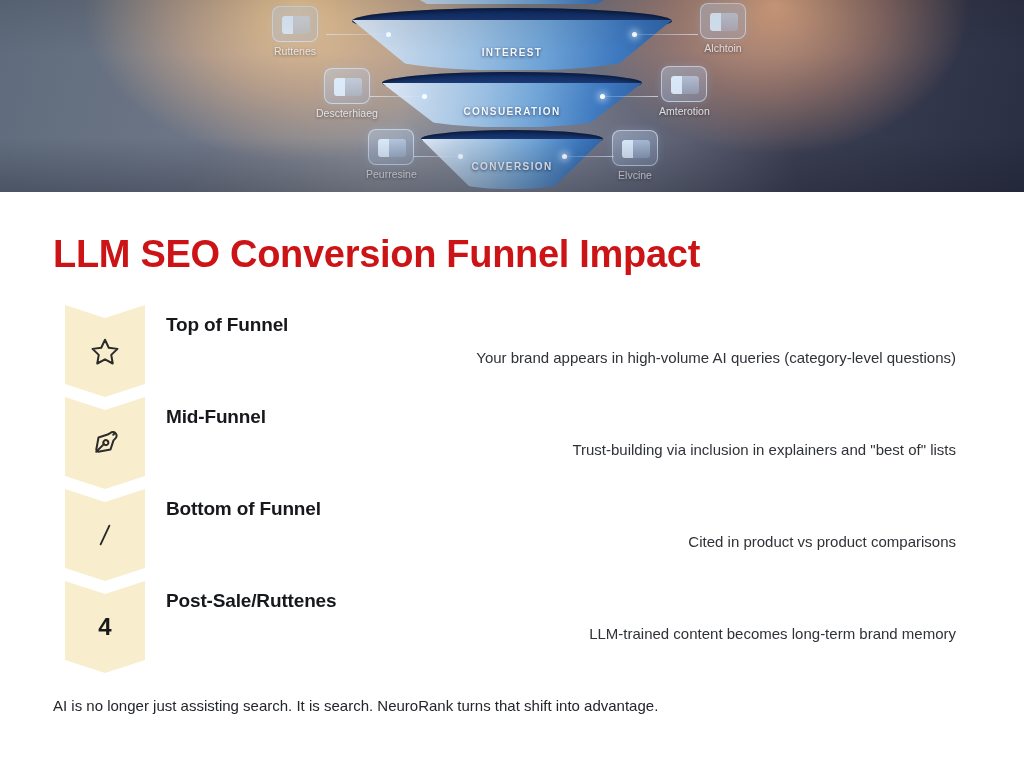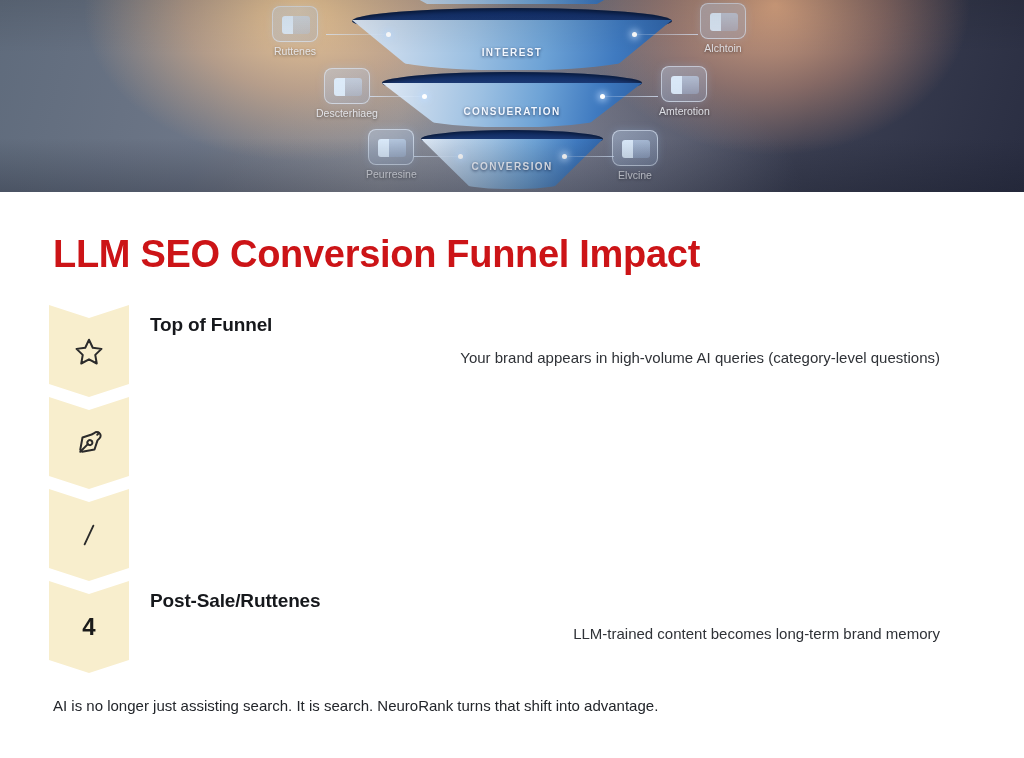--- a/index.html
+++ b/index.html
@@ -141,21 +141,21 @@
     font-size: 38px;
     font-weight: 700;
     color: #cc1417;
     letter-spacing: -0.3px;
     line-height: 1.1;
     white-space: nowrap;
   }
 
   .funnel-list {
     position: absolute;
-    left: 40px;
+    left: 56px;
     top: 113px;
     width: 920px;
     padding-left: 9px;
   }
 
   .funnel-item {
     position: relative;
     height: 92px;
   }
 
@@ -323,30 +323,38 @@
         <div class="badge">
           <span class="badge-glyph">
             <svg width="30" height="30" viewBox="0 0 24 24" fill="none" stroke="currentColor" stroke-width="1.6" stroke-linecap="round" stroke-linejoin="round">
               <path d="M18.6 5.4 20 4"></path>
               <path d="M16.2 4.1c1.2-1.2 3.1-1.2 4.2 0 1.2 1.2 1.2 3.1 0 4.2l-1.6 1.6-2.4 7.3L6.6 19 5 17.4l1.8-9.8 7.3-2.4z"></path>
               <path d="M13.9 10.1a2 2 0 1 1-2.8 2.8 2 2 0 0 1 2.8-2.8z"></path>
               <path d="M11.1 12.9 5 19"></path>
             </svg>
           </span>
         </div>
+        <div class="item-text">
+          <div class="item-heading">Mid-Funnel</div>
+          <div class="item-desc">Trust-building via inclusion in explainers and "best of" lists</div>
+        </div>
       </div>
 
       <div class="funnel-item">
         <div class="badge">
           <span class="badge-glyph">
             <svg width="30" height="30" viewBox="0 0 24 24" fill="none" stroke="currentColor" stroke-width="1.5" stroke-linecap="round">
               <line x1="15.5" y1="4.5" x2="8.5" y2="19.5"></line>
             </svg>
           </span>
         </div>
+        <div class="item-text">
+          <div class="item-heading">Bottom of Funnel</div>
+          <div class="item-desc">Cited in product vs product comparisons</div>
+        </div>
       </div>
 
       <div class="funnel-item">
         <div class="badge">
           <span class="badge-num">4</span>
         </div>
         <div class="item-text">
           <div class="item-heading">Post-Sale/Ruttenes</div>
           <div class="item-desc">LLM-trained content becomes long-term brand memory</div>
         </div>

